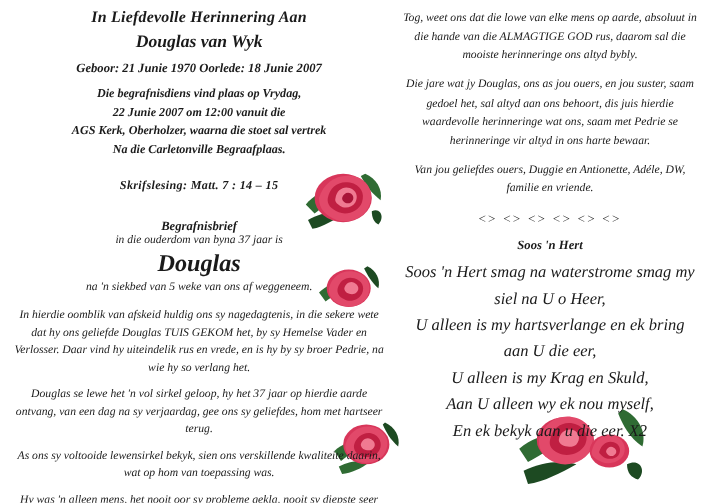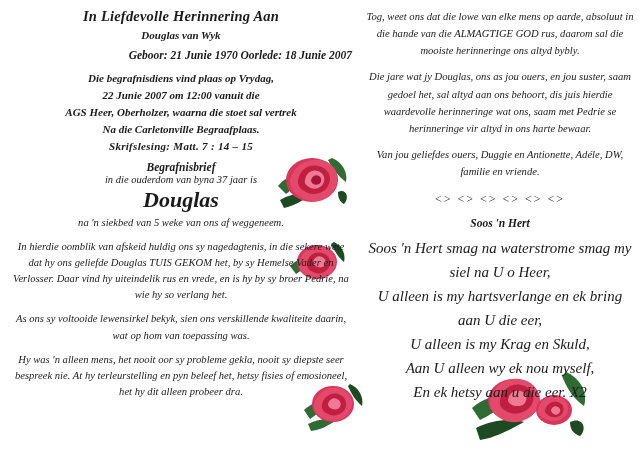--- a/index.html
+++ b/index.html
@@ -40,50 +40,49 @@
   .hdr-line {
     font-style: italic;
     font-weight: bold;
     font-size: 14.5px;
     letter-spacing: 0.2px;
     line-height: 1.45;
   }
   .hdr-name {
     font-style: italic;
     font-weight: bold;
-    font-size: 11px;
+    font-size: 16px;
     line-height: 1.5;
     margin-bottom: 3px;
   }
   .dates {
     font-style: italic;
     font-weight: bold;
     font-size: 11.5px;
     line-height: 1.5;
     margin-top: 2px;
-    text-align: right;
   }
   .blk-b {
     font-style: italic;
     font-weight: bold;
     font-size: 11px;
     line-height: 1.55;
   }
   .scripture {
     font-style: italic;
     font-weight: bold;
     font-size: 11px;
-    margin-top: 2px;
+    margin-top: 18px;
     letter-spacing: 0.3px;
   }
   .subttl {
     font-style: italic;
     font-weight: bold;
     font-size: 11.5px;
-    margin-top: 9px;
+    margin-top: 25px;
   }
   .ouderdom {
     font-style: italic;
     font-size: 10.5px;
     margin-top: 1px;
   }
   .bigname {
     font-style: italic;
     font-weight: bold;
     font-size: 22px;
@@ -203,46 +202,47 @@
     </svg>
   </div>
 
   <div class="col col-left">
     <div class="hdr-line">In Liefdevolle Herinnering Aan</div>
     <div class="hdr-name">Douglas van Wyk</div>
     <div class="dates">Geboor: 21 Junie 1970        Oorlede: 18 Junie 2007</div>
 
     <div class="blk-b" style="margin-top:6px;">Die begrafnisdiens vind plaas op Vrydag,</div>
     <div class="blk-b">22 Junie 2007 om 12:00 vanuit die</div>
-    <div class="blk-b">AGS Heer, Oberholzer, waarna die stoet sal vertrek</div>
+    <div class="blk-b">AGS Kerk, Oberholzer, waarna die stoet sal vertrek</div>
     <div class="blk-b">Na die Carletonville Begraafplaas.</div>
 
     <div class="scripture">Skrifslesing: Matt. 7 : 14 – 15</div>
 
     <div class="subttl">Begrafnisbrief</div>
     <div class="ouderdom">in die ouderdom van byna 37 jaar is</div>
     <div class="bigname">Douglas</div>
 
     <div class="para para-tight">na 'n siekbed van 5 weke van ons af weggeneem.</div>
     <div class="para">In hierdie oomblik van afskeid huldig ons sy nagedagtenis, in die sekere wete dat hy ons geliefde Douglas TUIS GEKOM het, by sy Hemelse Vader en Verlosser.  Daar vind hy uiteindelik rus en vrede, en is hy by sy broer Pedrie, na wie hy so verlang het.</div>
+    <div class="para">Douglas se lewe het 'n vol sirkel geloop, hy het 37 jaar op hierdie aarde ontvang, van een dag na sy verjaardag, gee ons sy geliefdes, hom met hartseer terug.</div>
     <div class="para">As ons sy voltooide lewensirkel bekyk, sien ons verskillende kwaliteite daarin, wat op hom van toepassing was.</div>
     <div class="para">Hy was 'n alleen mens, het nooit oor sy probleme gekla, nooit sy diepste seer bespreek nie.  At hy terleurstelling en pyn beleef het, hetsy fisies of emosioneel, het hy dit alleen probeer dra.</div>
 
   </div>
 
   <div class="col col-right">
     <div class="rtext">Tog, weet ons dat die lowe van elke mens op aarde, absoluut in die hande van die ALMAGTIGE GOD rus, daarom sal die mooiste herinneringe ons altyd bybly.</div>
     <div class="rtext">Die jare wat jy Douglas, ons as jou ouers, en jou suster, saam gedoel het, sal altyd aan ons behoort, dis juis hierdie waardevolle herinneringe wat ons, saam met Pedrie se herinneringe vir altyd in ons harte bewaar.</div>
     <div class="rtext">Van jou geliefdes ouers, Duggie en Antionette, Adéle, DW, familie en vriende.</div>
 
     <div class="sym">&lt;&gt; &lt;&gt; &lt;&gt; &lt;&gt; &lt;&gt; &lt;&gt;</div>
 
     <div class="poem-title">Soos 'n Hert</div>
     <div class="poem">Soos 'n Hert smag na waterstrome smag my</div>
     <div class="poem">siel na U o Heer,</div>
     <div class="poem">U alleen is my hartsverlange en ek bring</div>
     <div class="poem">aan U die eer,</div>
     <div class="poem">U alleen is my Krag en Skuld,</div>
     <div class="poem">Aan U alleen wy ek nou myself,</div>
-    <div class="poem">En ek hetsy aan u die eer. X2</div>
+    <div class="poem">En ek bekyk aan u die eer. X2</div>
   </div>
 
 </div>
 
 </body></html>

